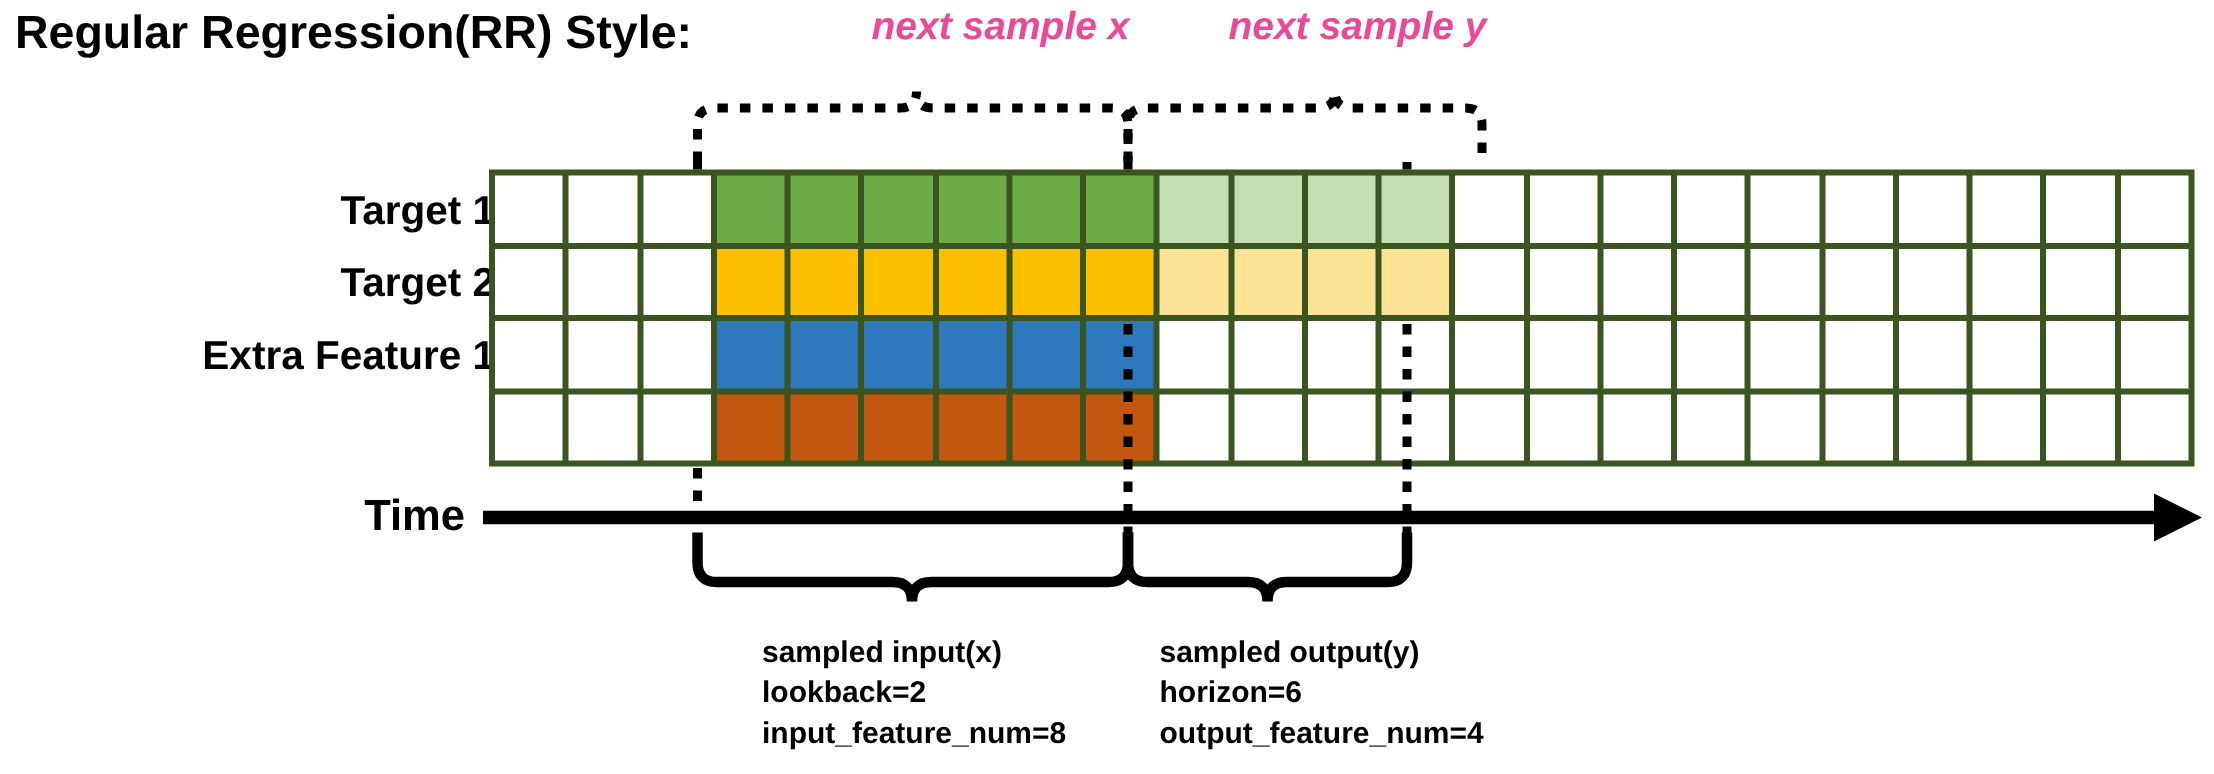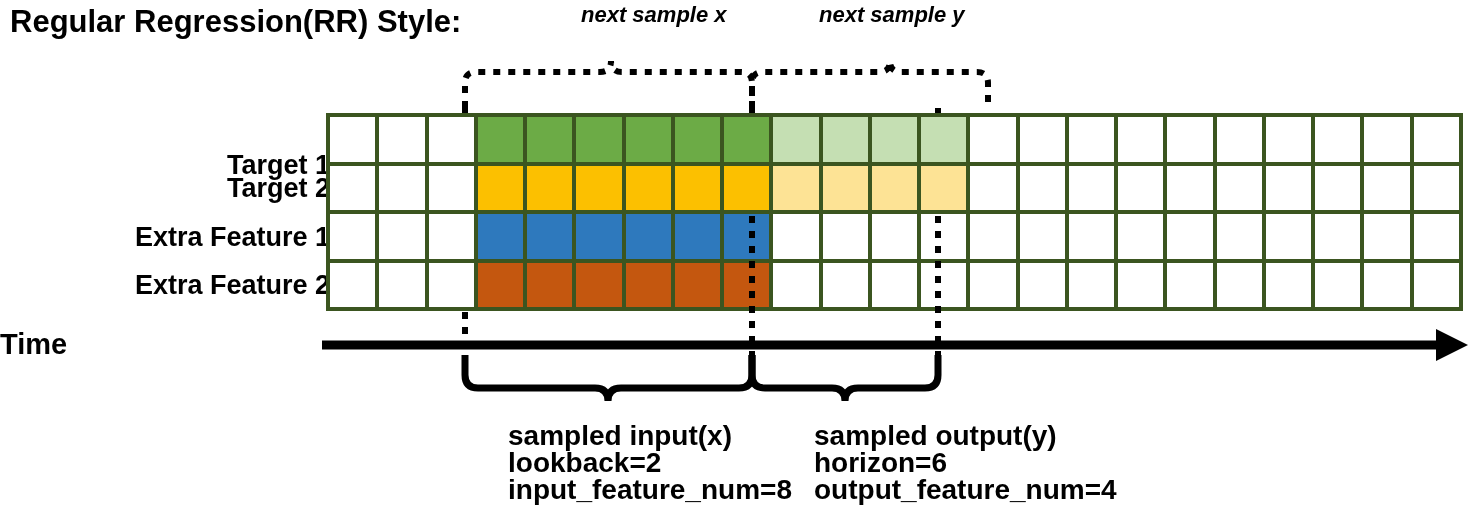--- a/index.html
+++ b/index.html
@@ -39,31 +39,31 @@
   .row-label {
     position: absolute;
     right: 1146px;           
     width: 320px;
     text-align: right;
     font-size: 27px;
     font-weight: 700;
     white-space: nowrap;
     color: #000;
   }
-  #lbl-t1 { top: 125px; margin-top: 25px; }
+  #lbl-t1 { top: 125px; }
   #lbl-t2 { top: 173px; }
   #lbl-e1 { top: 222px; }
   #lbl-e2 { top: 270px; }
 
   #time-label {
     position: absolute;
     left: 0px;
     top: 328px;
     width: 310px;
-    text-align: left;
+    text-align: right;
     font-size: 29px;
     font-weight: 700;
     white-space: nowrap;
     color: #000;
   }
 
   
   #grid {
     position: absolute;
     left: 326px;
@@ -95,52 +95,51 @@
     position: absolute;
     left: 0; top: 0;
     width: 1476px;
     height: 516px;
     pointer-events: none;
   }
 
   
   .brace-label {
     position: absolute;
-    font-size: 22px;
+    font-size: 26px;
     font-style: italic;
     font-weight: 600;
     white-space: nowrap;
-    color: #000000;
+    color: #ec4899;
   }
   #anno-x { left: 581px; top: 2px; }
   #anno-y { left: 819px; top: 2px; }
 
   .caption {
     position: absolute;
-    font-size: 28px;
+    font-size: 20px;
     font-weight: 600;
     line-height: 27px;
     white-space: nowrap;
     color: #000;
   }
   #cap-x { left: 508px; top: 422px; }
-  #cap-y { left: 773px; top: 422px; margin-left: 41px; }
+  #cap-y { left: 773px; top: 422px; }
   .caption div { white-space: nowrap; }
 </style>
 </head>
 <body>
 
 <div id="stage">
 
   <div id="title">Regular Regression(RR) Style:</div>
 
   <div class="row-label" id="lbl-t1">Target 1</div>
   <div class="row-label" id="lbl-t2">Target 2</div>
   <div class="row-label" id="lbl-e1">Extra Feature 1</div>
-  <div class="row-label" id="lbl-e2">Extra Feature 2</div>
 
   <div id="time-label">Time</div>
 
   <div id="grid">
       <div class="cell "></div>
       <div class="cell "></div>
       <div class="cell "></div>
       <div class="cell green"></div>
       <div class="cell green"></div>
       <div class="cell green"></div>

